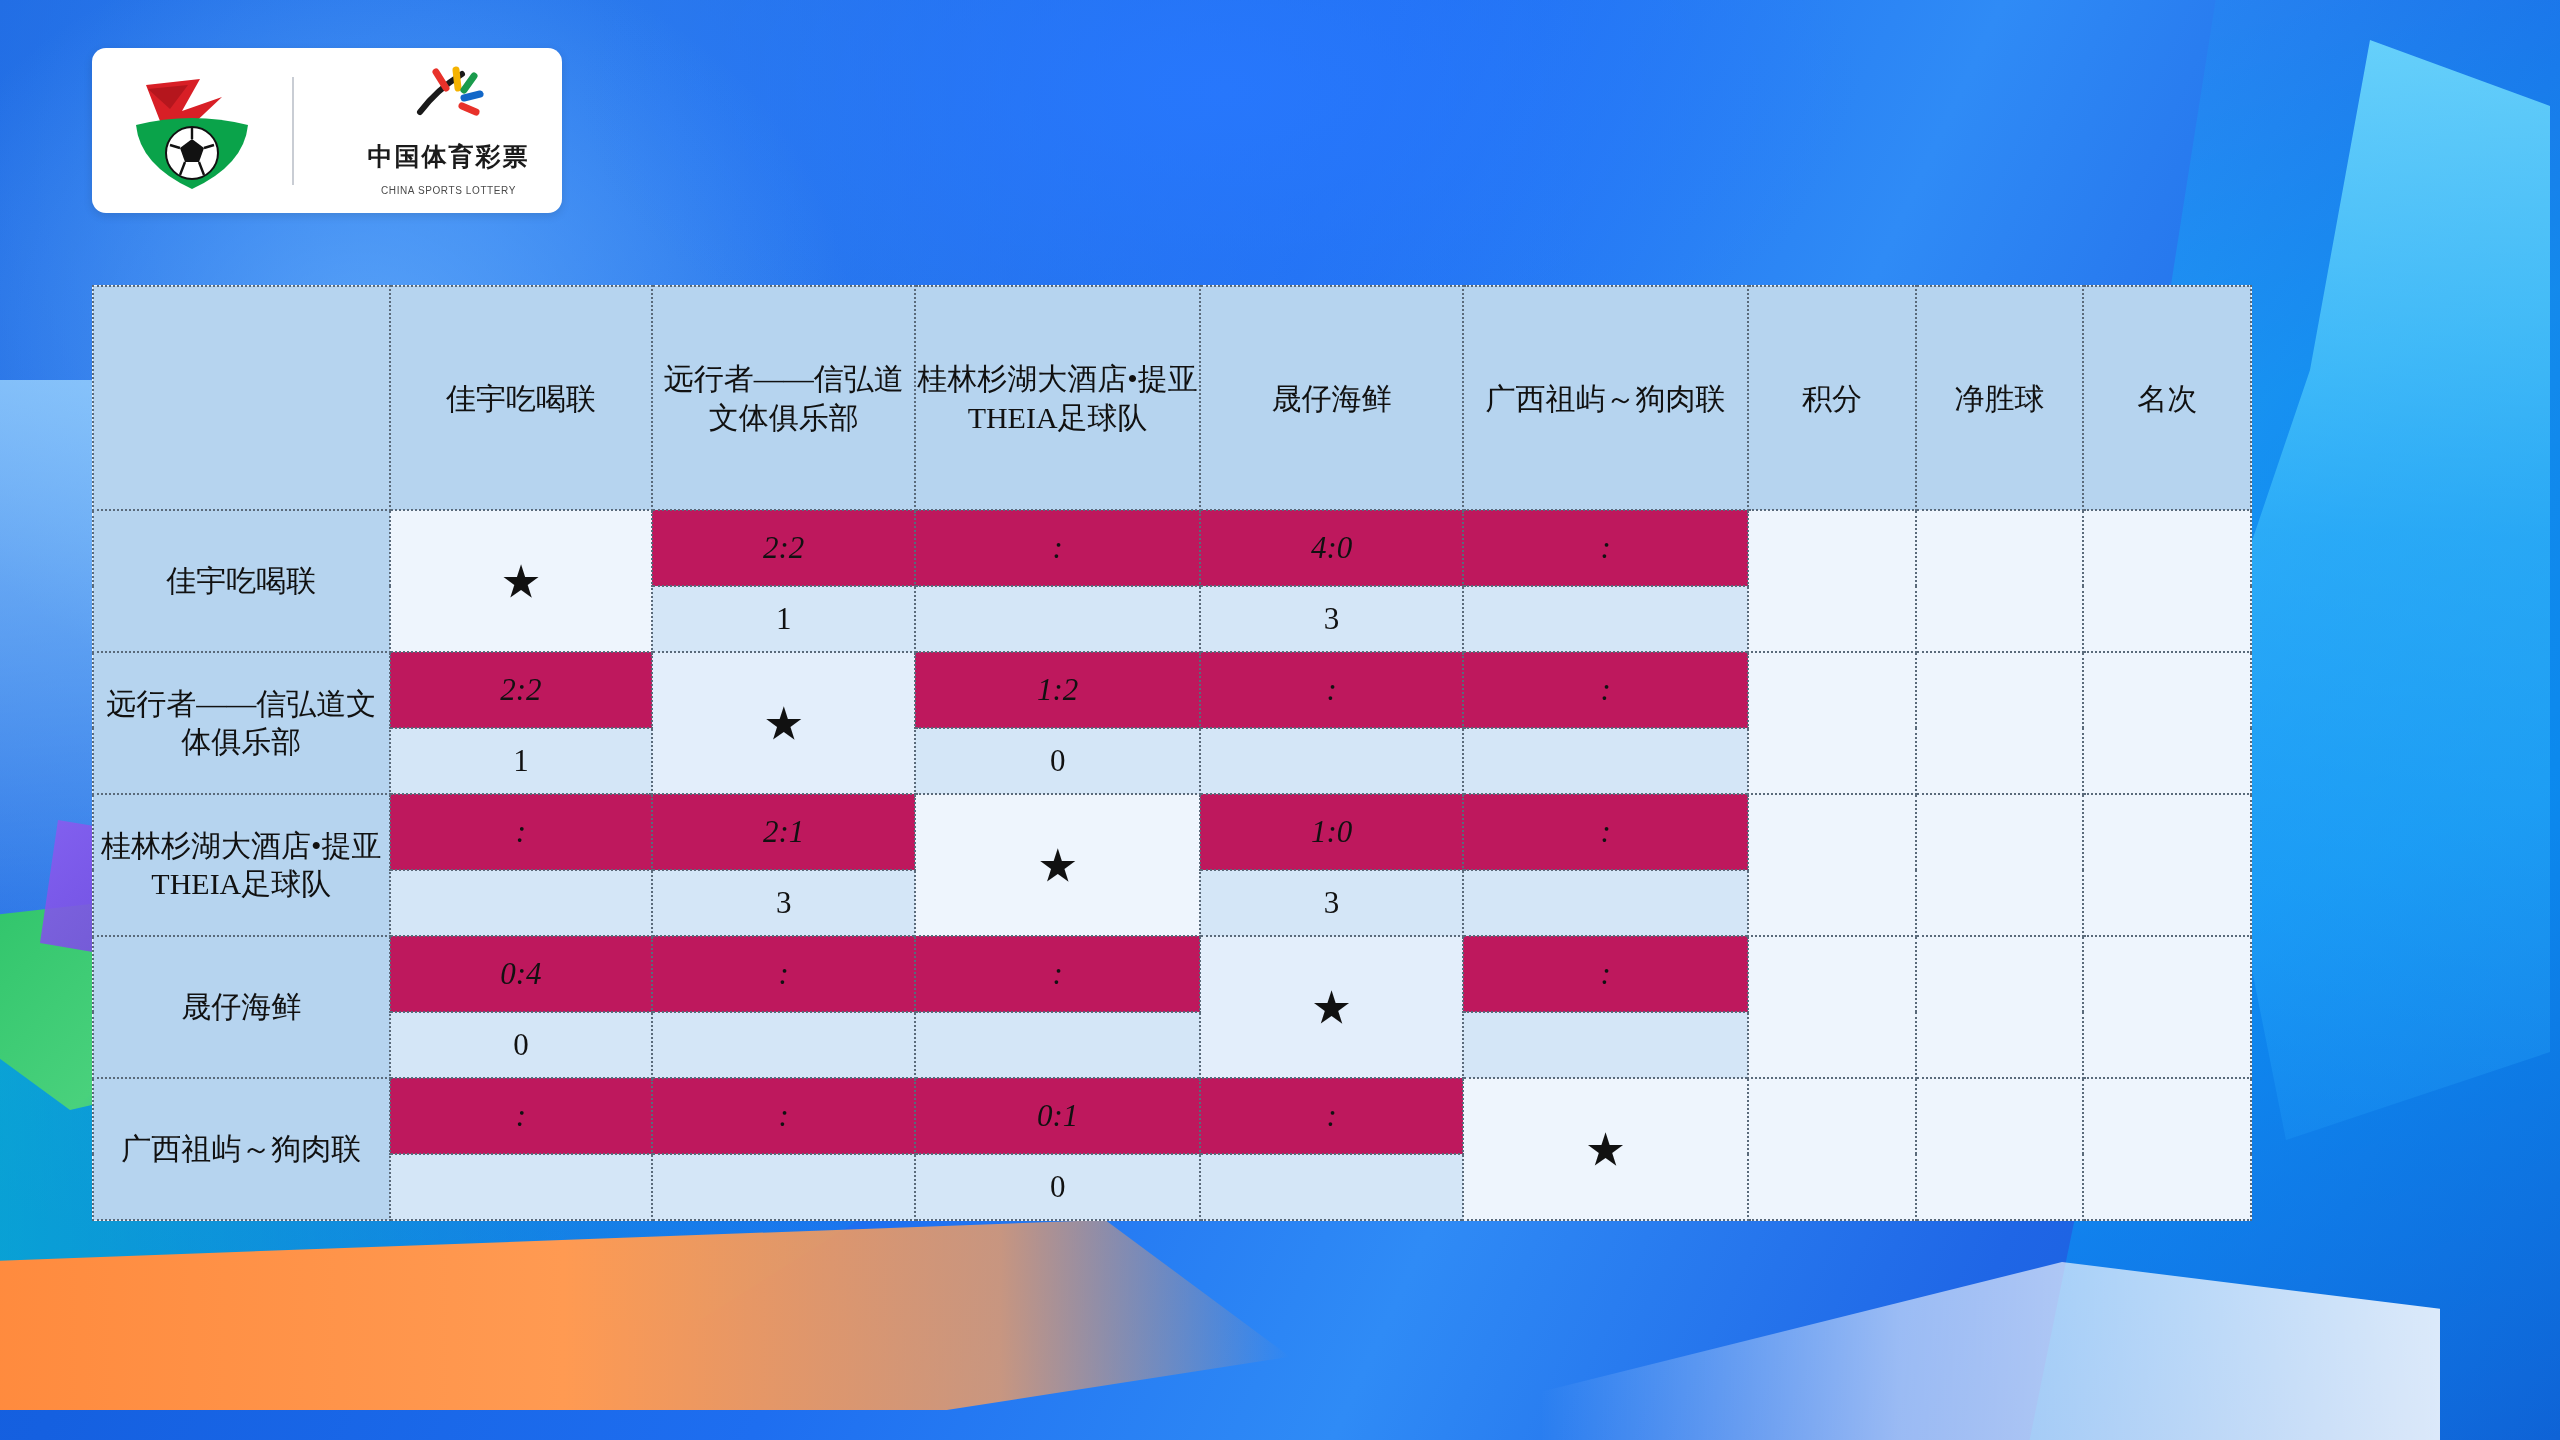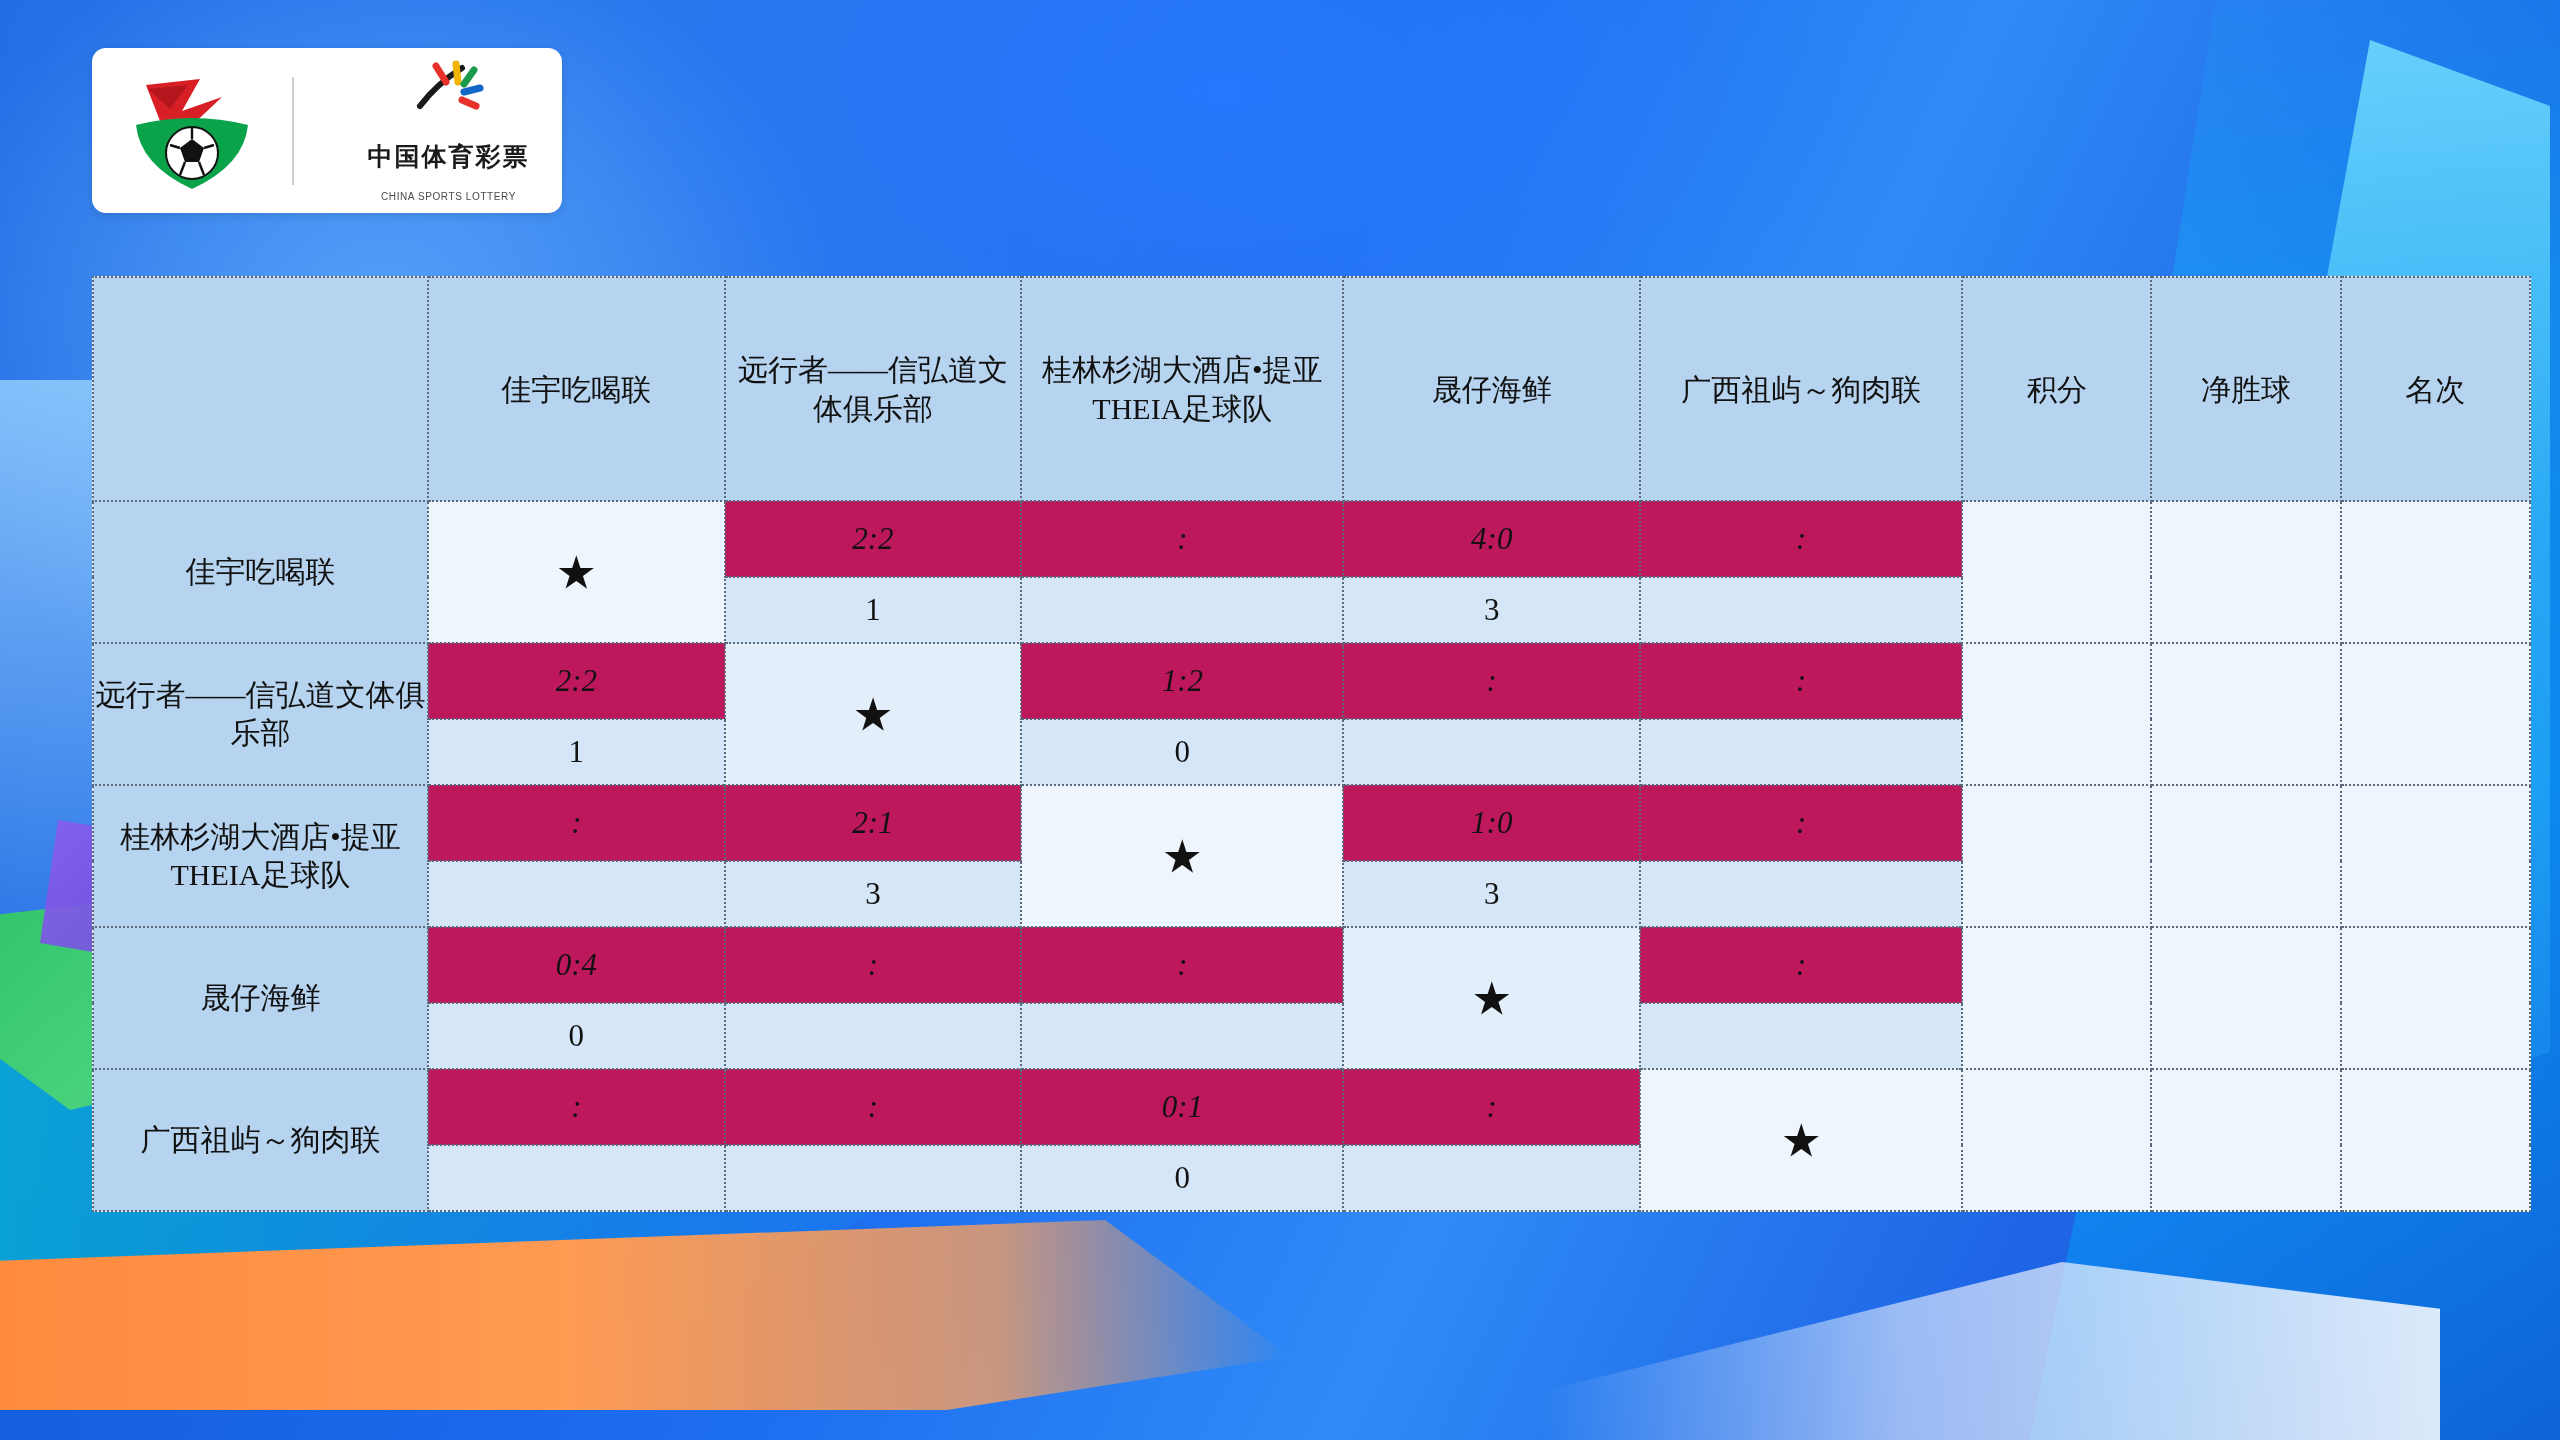--- a/index.html
+++ b/index.html
@@ -103,21 +103,21 @@
   .logo-divider {
     width: 2px; height: 108px;
     background: #c9cdd4;
   }
   .logo-right {
     flex: 1;
     display: flex;
     flex-direction: column;
     align-items: center;
     justify-content: center;
-    gap: 18px;
+    gap: 12px;
     padding-left: 41px;
   }
   .lottery-text-cn {
     font-family: "Liberation Sans", sans-serif;
     font-size: 25px;
     font-weight: bold;
     color: #1a1a1a;
     letter-spacing: 2px;
   }
   .lottery-text-en {
@@ -152,22 +152,23 @@
 
   
   #standings-wrap {
     position: absolute;
     left: 92px; top: 276px;
     width: 2268px;
   }
   table#standings {
     border-collapse: collapse;
     table-layout: fixed;
-    width: 2439px;
+    width: 2160px;
     background: #eef5fd;
+    margin-top: 9px;
   }
   table#standings td, table#standings th {
     border: 2px dotted #5a6a7a;
     text-align: center;
     vertical-align: middle;
     font-weight: normal;
     color: #111;
     padding: 0;
   }
   thead th {

